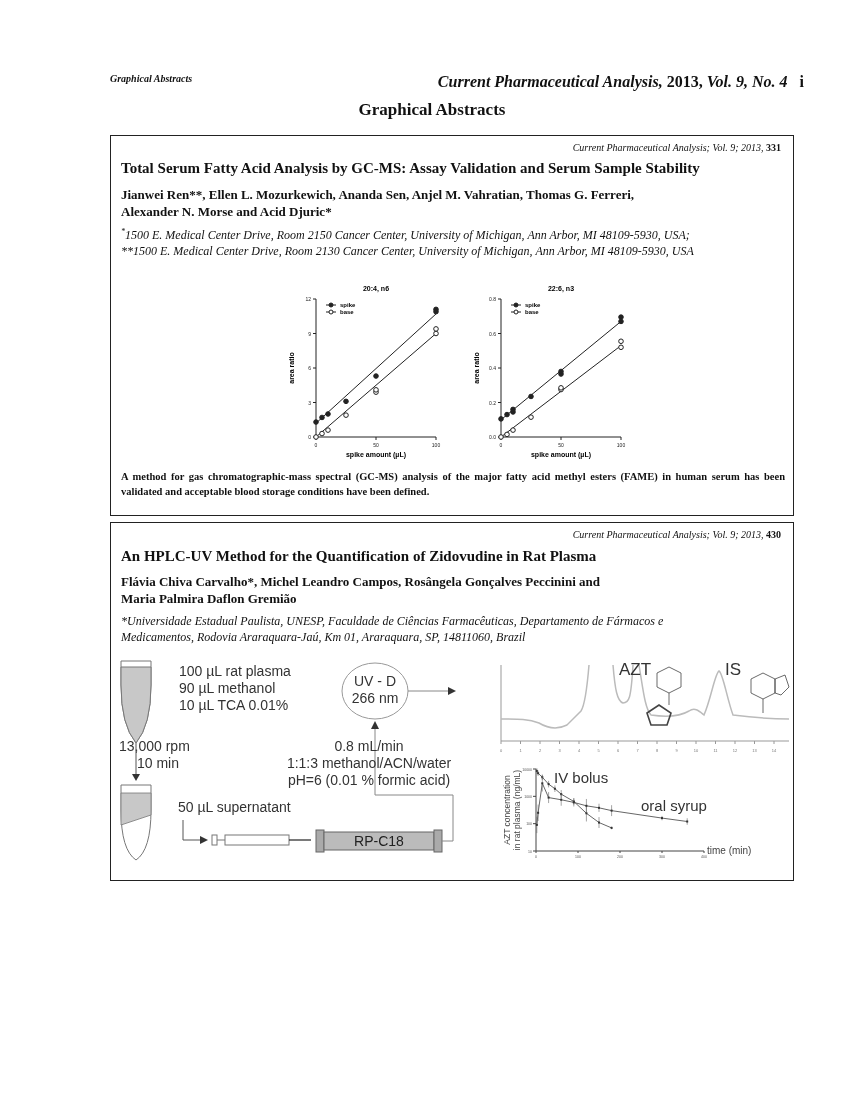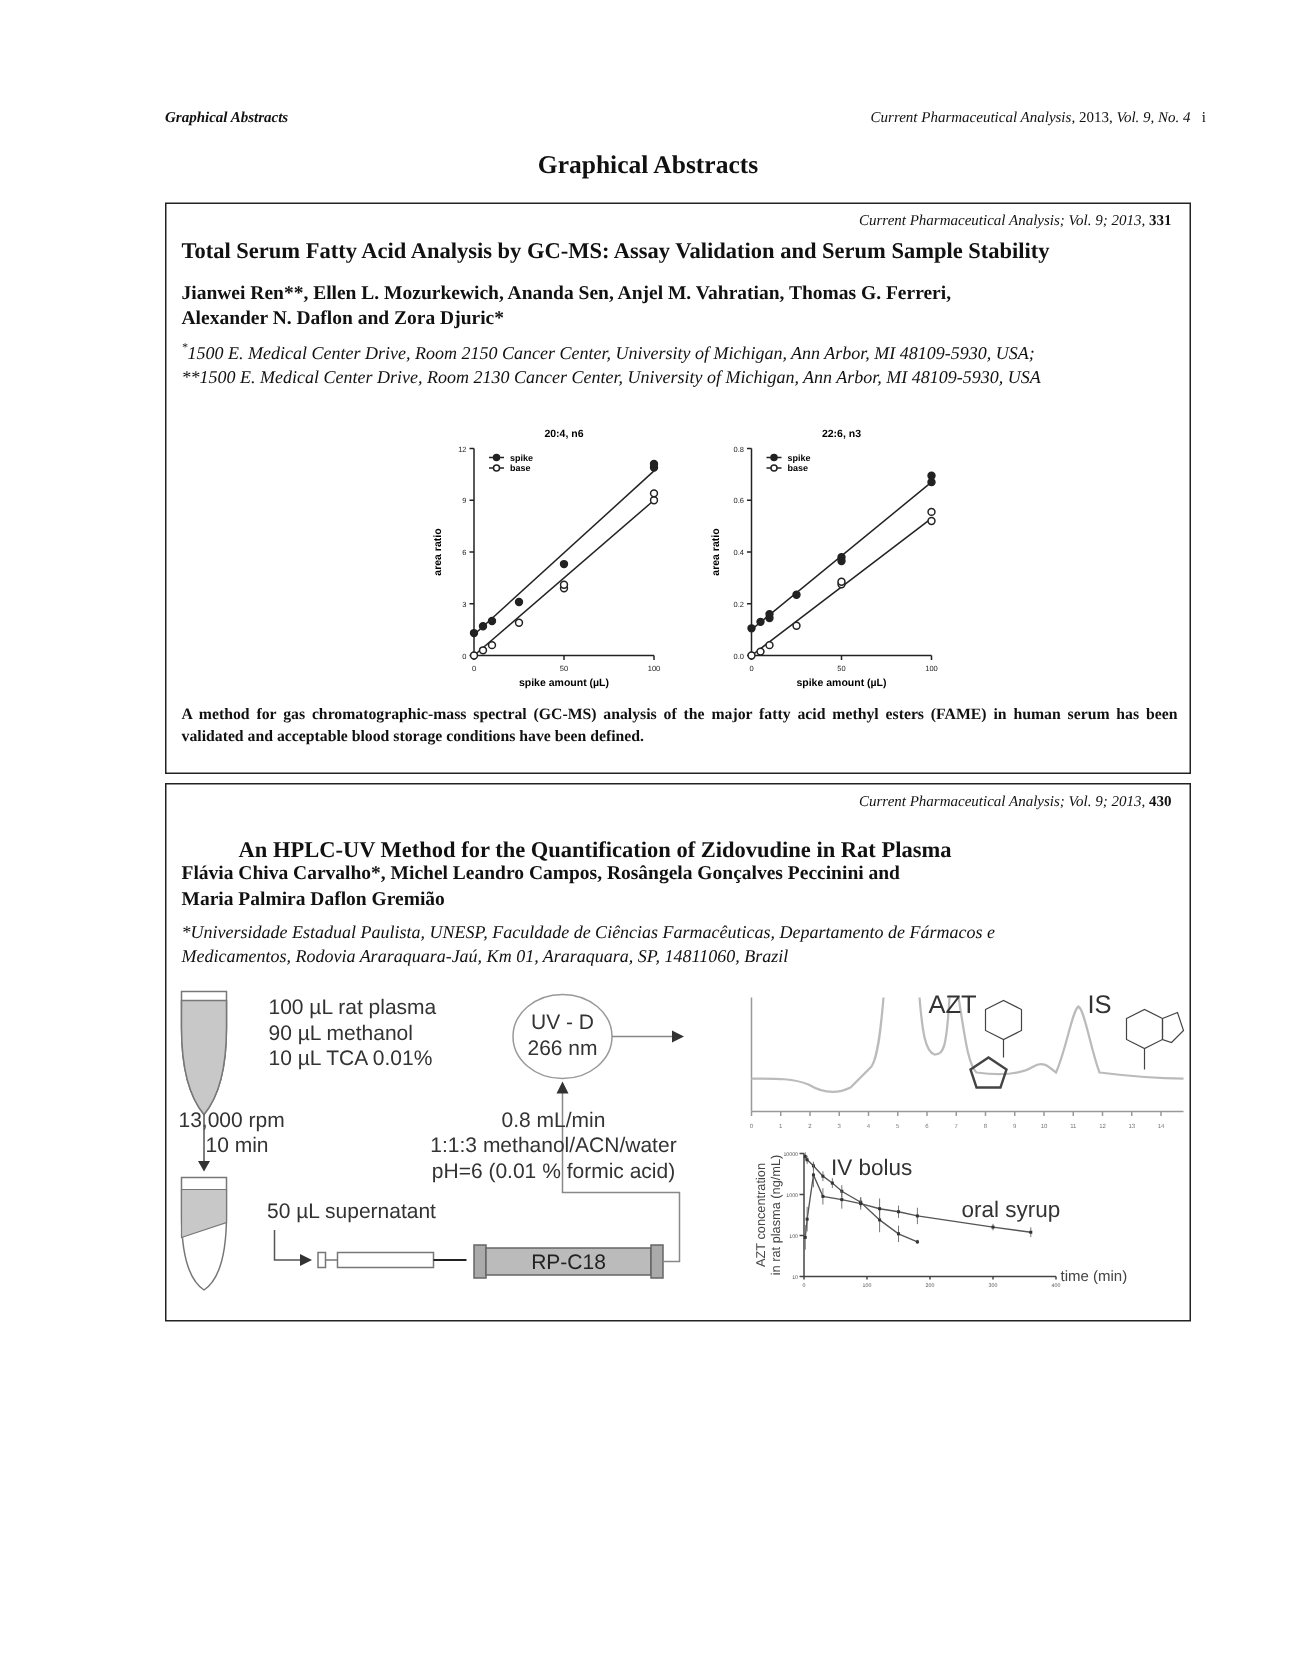--- a/index.html
+++ b/index.html
@@ -1,19 +1,19 @@
 <!DOCTYPE html>
 <html><head>
 <meta charset="utf-8">
 <style>
   html,body{margin:0;padding:0;background:#fff;}
   body{width:864px;height:1104px;position:relative;overflow:hidden;font-family:"Liberation Serif",serif;color:#111;}
   .abs{position:absolute;}
   .run-left{left:110px;top:73px;font-size:10px;font-weight:bold;font-style:italic;}
-  .run-right{right:60px;top:73px;font-size:10px;font-weight:normal;text-align:center;}
+  .run-right{right:60px;top:73px;font-size:16px;font-weight:bold;text-align:center;}
   .run-right i{font-style:italic;}
   .page-title{left:0;width:864px;top:100px;text-align:center;font-size:17px;font-weight:bold;}
   .box{position:absolute;left:110px;width:684px;border:1.3px solid #222;box-sizing:border-box;}
   .box1{top:135px;height:381px;}
   .box2{top:522px;height:359px;}
   .cite{position:absolute;right:12px;font-size:10px;font-style:italic;margin-left:32px;}
   .cite b{font-style:normal;}
   .atitle{position:absolute;left:10px;font-size:15px;font-weight:bold;}
   .authors{position:absolute;left:10px;font-size:13px;font-weight:bold;line-height:17px;width:640px;}
   .affil{position:absolute;left:10px;font-size:12px;font-style:italic;line-height:16px;width:600px;}
@@ -27,21 +27,21 @@
 <div class="abs run-right">
   <i>Current Pharmaceutical Analysis,</i><span> 2013, </span><i>Vol. 9, No. 4</i>&nbsp;&nbsp;&nbsp;<span>i</span>
 </div>
 <div class="abs page-title">Graphical Abstracts</div>
 
 <div class="box box1">
   <div class="cite" style="top:6px;"><span>Current Pharmaceutical Analysis; Vol. 9; 2013,</span> <b>331</b></div>
   <div class="atitle" style="top:24px;text-align:right;">Total Serum Fatty Acid Analysis by GC-MS: Assay Validation and Serum Sample Stability</div>
   <div class="authors" style="top:50px;">
     <div>Jianwei Ren**, Ellen L. Mozurkewich, Ananda Sen, Anjel M. Vahratian, Thomas G. Ferreri,</div>
-    <div>Alexander N. Daflon and Zora Djuric*</div>
+    <div>Alexander N. Morse and Acid Djuric*</div>
   </div>
   <div class="affil" style="top:88px;width:580px;"><sup style="font-size:8px;">*</sup><span>1500 E. Medical Center Drive, Room 2150 Cancer Center, University of Michigan, Ann Arbor, MI 48109-5930, USA; **1500 E. Medical Center Drive, Room 2130 Cancer Center, University of Michigan, Ann Arbor, MI 48109-5930, USA</span></div>
 
   <svg class="abs" style="left:165px;top:145px;" width="180" height="180" id="chart0">
       <text x="100" y="10" font-size="7" font-weight="bold" text-anchor="middle">20:4, n6</text>
       <line x1="40" y1="18" x2="40" y2="156" stroke="#222" stroke-width="1"></line>
       <line x1="40" y1="156" x2="160" y2="156" stroke="#222" stroke-width="1"></line>
       <line x1="37" y1="156" x2="40" y2="156" stroke="#222"></line>
       <text x="35" y="158" font-size="5" text-anchor="end" fill="#222">0</text>
       <line x1="37" y1="121.5" x2="40" y2="121.5" stroke="#222"></line>
@@ -131,21 +131,21 @@
       <line x1="50" y1="31" x2="60" y2="31" stroke="#222"></line>
       <circle cx="55" cy="31" r="2" fill="#fff" stroke="#222"></circle>
       <text x="64" y="33" font-size="6" font-weight="bold">base</text>
     </svg>
 
   <div class="summary" style="top:333px;">A method for gas chromatographic-mass spectral (GC-MS) analysis of the major fatty acid methyl esters (FAME) in human serum has been validated and acceptable blood storage conditions have been defined.</div>
 </div>
 
 <div class="box box2">
   <div class="cite" style="top:6px;"><span>Current Pharmaceutical Analysis; Vol. 9; 2013,</span> <b>430</b></div>
-  <div class="atitle" style="top:36px;margin-left:38px;">An HPLC-UV Method for the Quantification of Zidovudine in Rat Plasma</div>
+  <div class="atitle" style="top:25px;">An HPLC-UV Method for the Quantification of Zidovudine in Rat Plasma</div>
   <div class="authors" style="top:50px;">
     <div>Flávia Chiva Carvalho*, Michel Leandro Campos, Rosângela Gonçalves Peccinini and</div>
     <div>Maria Palmira Daflon Gremião</div>
   </div>
   <div class="affil" style="top:90px;width:580px;">*Universidade Estadual Paulista, UNESP, Faculdade de Ciências Farmacêuticas, Departamento de Fármacos e Medicamentos, Rodovia Araraquara-Jaú, Km 01, Araraquara, SP, 14811060, Brazil</div>
 
   <svg class="abs" style="left:0;top:132px;" width="370" height="225">
 
     <g>
       <path d="M10,6 L40,6 L40,30 Q40,70 25,88 Q10,70 10,30 Z" fill="#fff" stroke="#777" stroke-width="1"></path>

